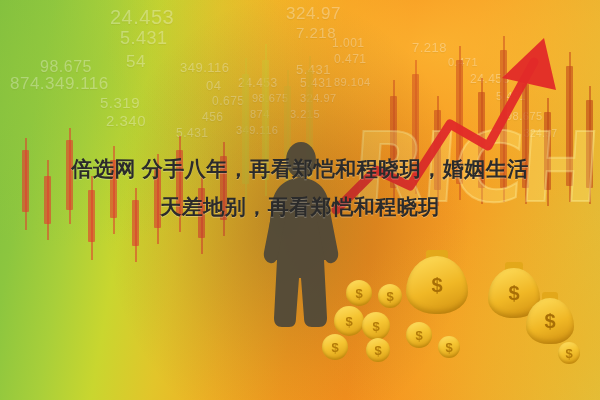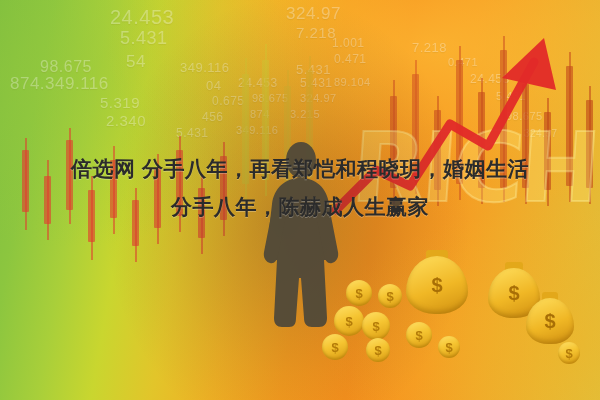--- a/index.html
+++ b/index.html
@@ -174,20 +174,21 @@
     font-family: "Liberation Sans", sans-serif;
     font-size: 21px;
     font-weight: bold;
     line-height: 38px;
     letter-spacing: 0.5px;
     text-shadow: 0 1px 0 rgba(255,255,255,0.25);
   }
   .headline .line {
     display: block;
     white-space: nowrap;
+    font-family: Liberation Serif, serif;
   }
 </style>
 </head>
 <body>
 
 <div id="stage">
 
   <div class="bg-base"></div>
   <div class="bg-warm-top"></div>
 
@@ -335,16 +336,16 @@
       <div class="coin" style="left: 118px; top: 86px; width: 22px; height: 22px;">
         <span>$</span>
       </div>
       <div class="coin" style="left: 238px; top: 92px; width: 22px; height: 22px;">
         <span>$</span>
       </div>
     </div>
 
   <div class="headline">
     <span class="line">倍选网 分手八年，再看郑恺和程晓玥，婚姻生活</span>
-    <span class="line">分手八年，陈赫成人生赢家</span>
+    <span class="line">天差地别，再看郑恺和程晓玥</span>
   </div>
 
 </div>
 
 </body></html>

